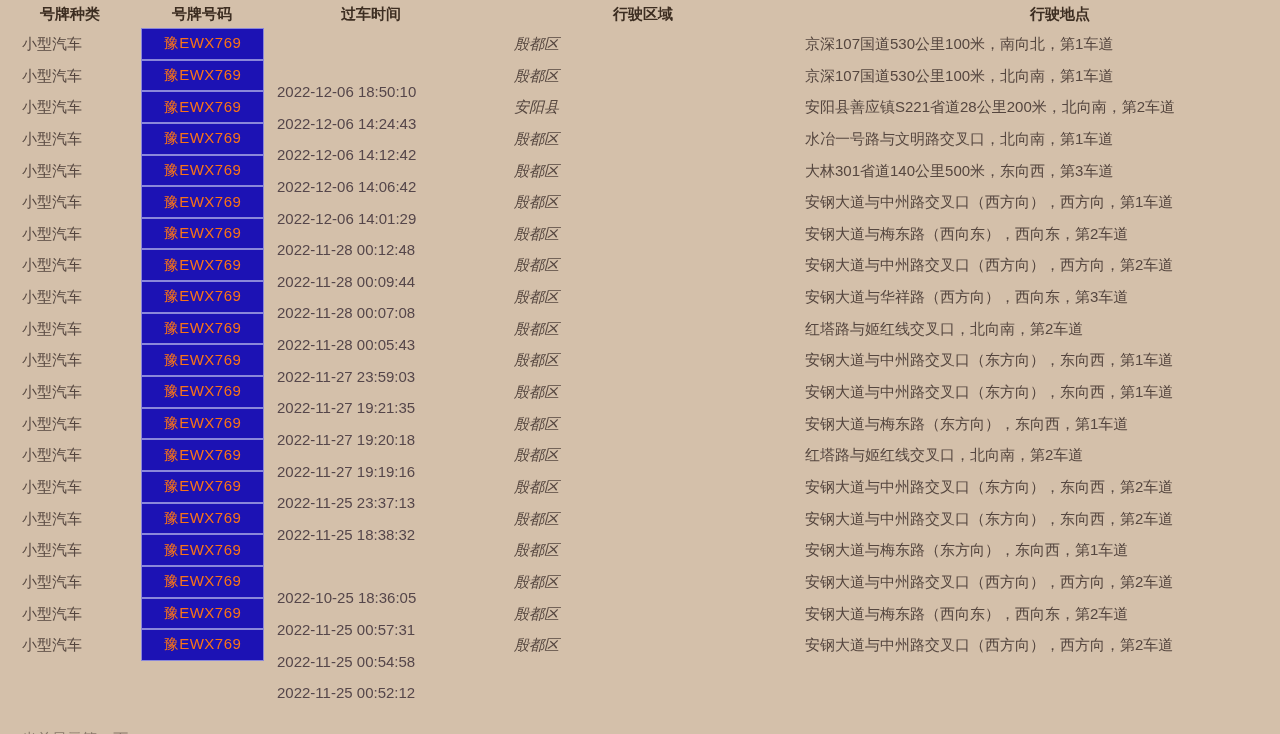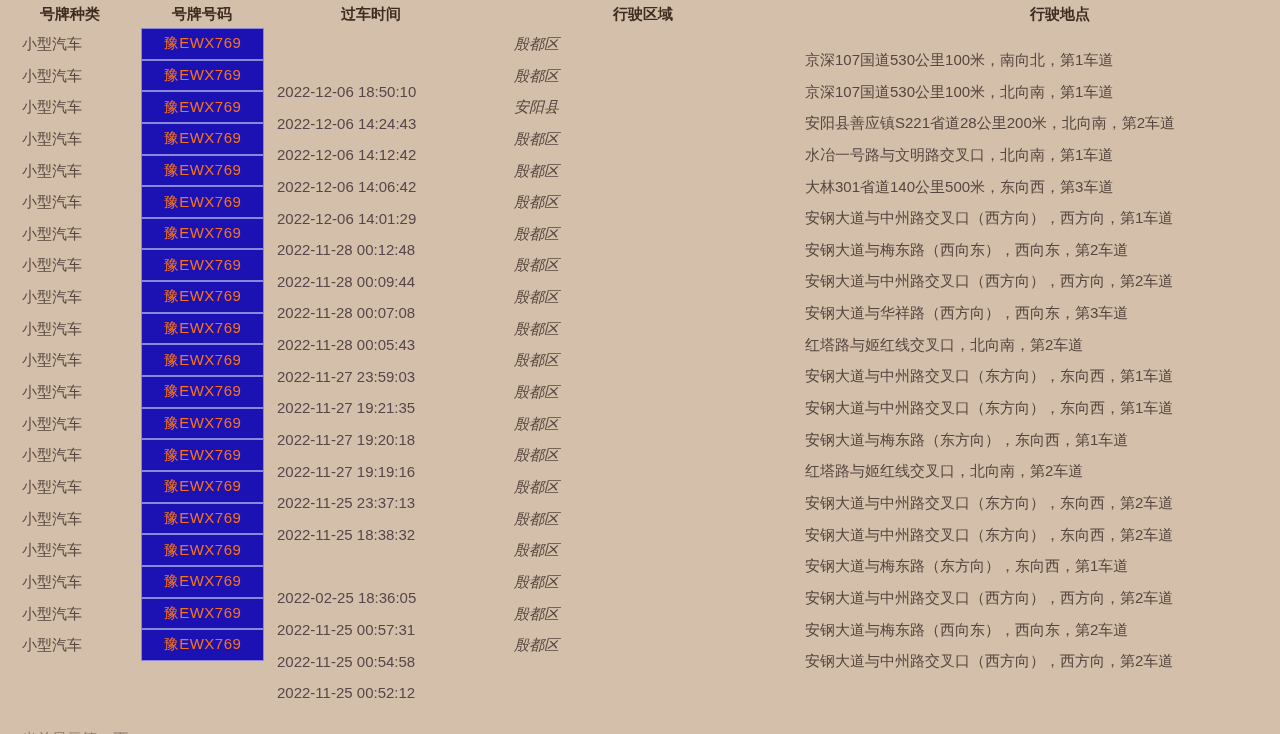--- a/index.html
+++ b/index.html
@@ -49,21 +49,21 @@
     top: 0;
     height: 31.65px;
     line-height: 31.65px;
     font-size: 15px;
     color: #55463f;
     white-space: nowrap;
   }
   .cell-type     { left: 22px; }
   .cell-time     { left: 277px; color: #554а4a; color: #55464a; margin-top: 48px; }
   .cell-region   { left: 514px; font-style: italic; }
-  .cell-location { left: 805px; margin-top: 16px; }
+  .cell-location { left: 805px; }
   .plate-badge {
     position: absolute;
     top: 0;
     left: 141px;
     width: 123px;
     height: 31.65px;
     box-sizing: border-box;
     background: #1c12b4;
     border: 1px solid rgba(230,232,250,0.55);
     display: flex;
@@ -218,21 +218,21 @@
       </div>
       <div class="row">
         <span class="cell cell-type">小型汽车</span>
         <span class="plate-badge">豫EWX769</span>
         <span class="cell cell-region">殷都区</span>
         <span class="cell cell-location">安钢大道与中州路交叉口（东方向），东向西，第2车道</span>
       </div>
       <div class="row">
         <span class="cell cell-type">小型汽车</span>
         <span class="plate-badge">豫EWX769</span>
-        <span class="cell cell-time">2022-02-25 18:36:05</span>
+        <span class="cell cell-time">2022-10-25 18:36:05</span>
         <span class="cell cell-region">殷都区</span>
         <span class="cell cell-location">安钢大道与梅东路（东方向），东向西，第1车道</span>
       </div>
       <div class="row">
         <span class="cell cell-type">小型汽车</span>
         <span class="plate-badge">豫EWX769</span>
         <span class="cell cell-time">2022-11-25 00:57:31</span>
         <span class="cell cell-region">殷都区</span>
         <span class="cell cell-location">安钢大道与中州路交叉口（西方向），西方向，第2车道</span>
       </div>

